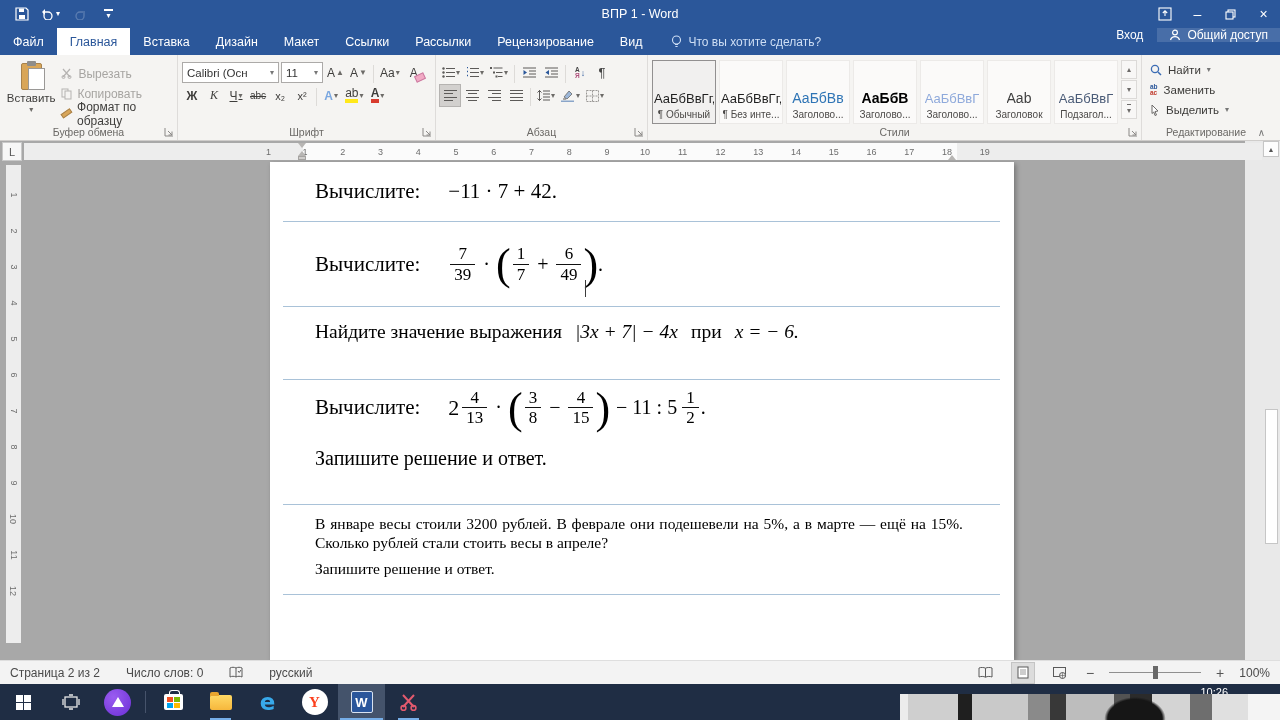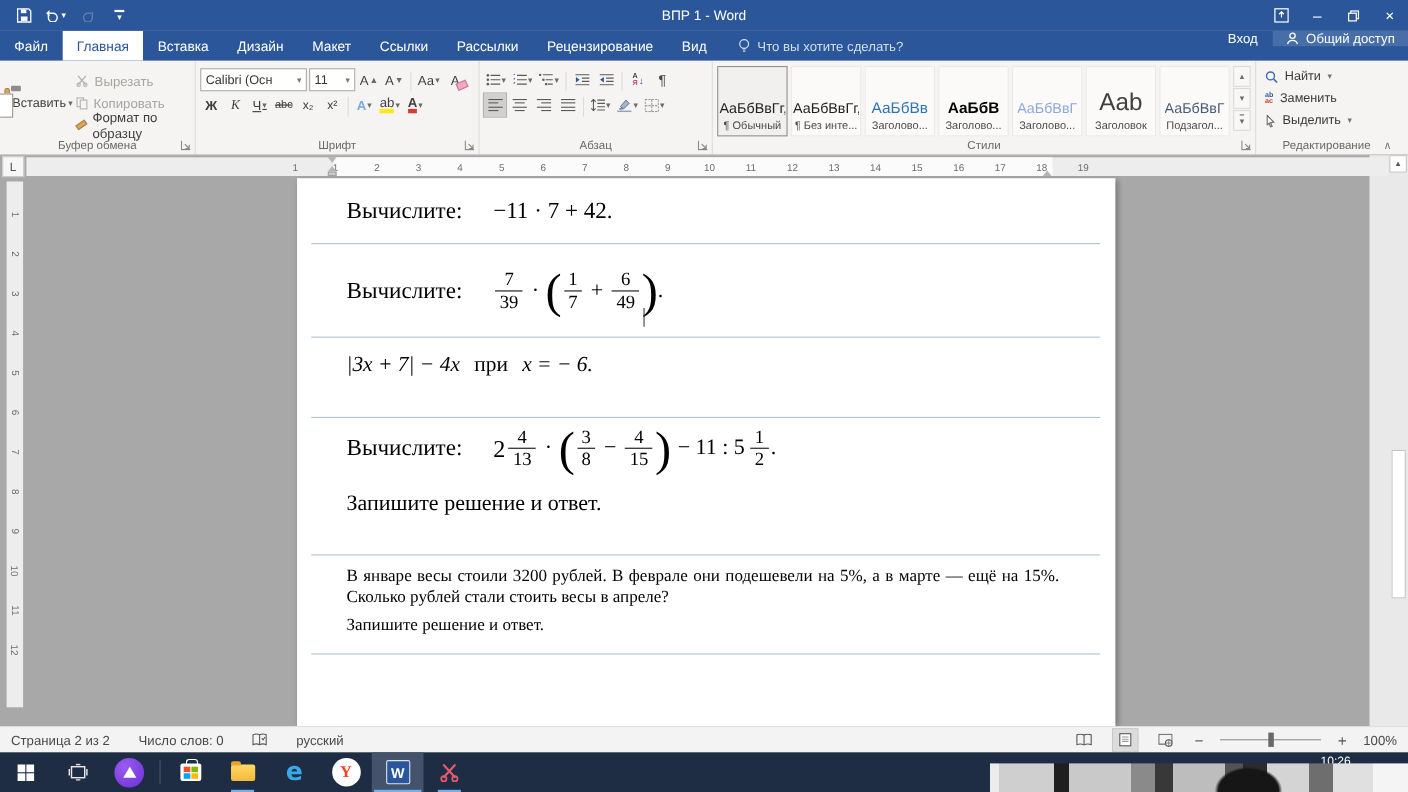--- a/index.html
+++ b/index.html
@@ -32,21 +32,21 @@
 .grouplabel{position:absolute;bottom:2px;left:0;right:0;text-align:center;font-size:10.5px;color:#6b6966;white-space:nowrap}
 .dlg{position:absolute;right:3px;bottom:3px}
 .collapse{position:absolute;right:5px;bottom:2px;font-size:10px;color:#777}
 .rowline{display:flex;align-items:flex-end;gap:2px;height:23px}
 .sb{height:21px;min-width:20px;display:flex;align-items:center;justify-content:center;font-size:12px;color:#3f3e3c;gap:1px;padding:0 2px}
 .sb .mini{font-size:8px;color:#6d6b68}
 .vdiv{width:1px;height:18px;background:#dddbd8;margin:0 2px}
 
 
 .g-clip{width:178px;display:flex}
-.pastebtn{width:62px;display:flex;flex-direction:row;align-items:center;padding-top:3px;gap:2px;font-size:11.5px;color:#3f3e3c}
+.pastebtn{width:62px;display:flex;flex-direction:column;align-items:center;padding-top:3px;gap:2px;font-size:11.5px;color:#3f3e3c}
 .clipboard{width:21px;height:27px;background:#d9a658;border:1px solid #a8824c;border-radius:2px;position:relative}
 .clipboard:before{content:"";position:absolute;right:-4px;top:4px;width:15px;height:20px;background:#fff;border:1px solid #9a9896}
 .clipboard:after{content:"";position:absolute;left:5px;top:-3px;width:9px;height:5px;background:#8f8d8a;border-radius:1px}
 .clipcol{display:flex;flex-direction:column;justify-content:flex-start;gap:1px;padding-top:4px}
 .smallrow{display:flex;align-items:center;gap:5px;height:19px;font-size:12px;color:#3f3e3c;padding:0 3px}
 .smallrow.disabled{color:#a7a5a2}
 .brush{width:12px;height:5px;background:#d9a658;border:1px solid #a8824c;transform:rotate(-35deg)}
 
 
 .g-font{width:258px}
@@ -73,21 +73,21 @@
 .g-styles{width:494px;display:flex;padding-bottom:16px}
 .stylecards{display:flex;gap:3px}
 .stylecard{width:64px;display:flex;flex-direction:column;justify-content:flex-end;align-items:center;gap:3px;padding:4px 2px 3px;background:#fbfaf9;border:1px solid #eceae8}
 .stylecard.selected{border:1px solid #929090;background:#f1f0ef}
 .sprev{white-space:nowrap;overflow:hidden;max-width:60px}
 .sname{font-size:10px;color:#4c4a48;white-space:nowrap;overflow:hidden;max-width:60px}
 .p-norm{font-size:13px;color:#1f1f1f}
 .p-h1{font-size:14px;color:#2e74b5}
 .p-h2b{font-size:14px;color:#000;font-weight:bold}
 .p-h3l{font-size:13px;color:#8ea9db}
-.p-title{font-size:22px;color:#3f3f3f}
+.p-title{font-size:14px;color:#3f3f3f}
 .p-sub{font-size:13px;color:#4a5b77}
 .gallerybar{width:17px;display:flex;flex-direction:column;gap:1px;margin-left:3px}
 .gbtn{height:19px;border:1px solid #dcdad8;background:#f8f7f6;display:flex;align-items:center;justify-content:center;font-size:8px;color:#6d6b69}
 .gbtn .withbar{border-top:1px solid #6d6b69;padding-top:1px}
 
 
 .g-edit{width:128px;border-right:none}
 .edrow{display:flex;align-items:center;gap:6px;height:20px;font-size:11.5px;color:#3b3a38;padding:0 4px}
 .repl{display:flex;flex-direction:column;font-size:6.5px;line-height:6px;font-weight:bold}
 .repl .t{color:#2b579a}.repl .b{color:#c0392b}
@@ -632,20 +632,21 @@
               <span class="fnum">6</span>
               <span class="fden">49</span>
             </span>
           <span class="paren">)</span>
           <span>.</span>
         </span>
       </div>
 
 
       <div class="drow r4">
+        <span class="gap-r" style="font-size:19.5px">Найдите значение выражения</span>
         <span class="m-it gap-r" style="font-size:19.5px">|3x + 7| − 4x</span>
         <span class="gap-r" style="font-size:19.5px">при</span>
         <span class="m-it" style="font-size:19.5px">x = − 6.</span>
       </div>
 
       <div class="drow r5">
         <div style="display:flex;align-items:center">
           <span class="mlabel">Вычислите:</span>
           <span class="mform">
             <span class="whole">2</span>

